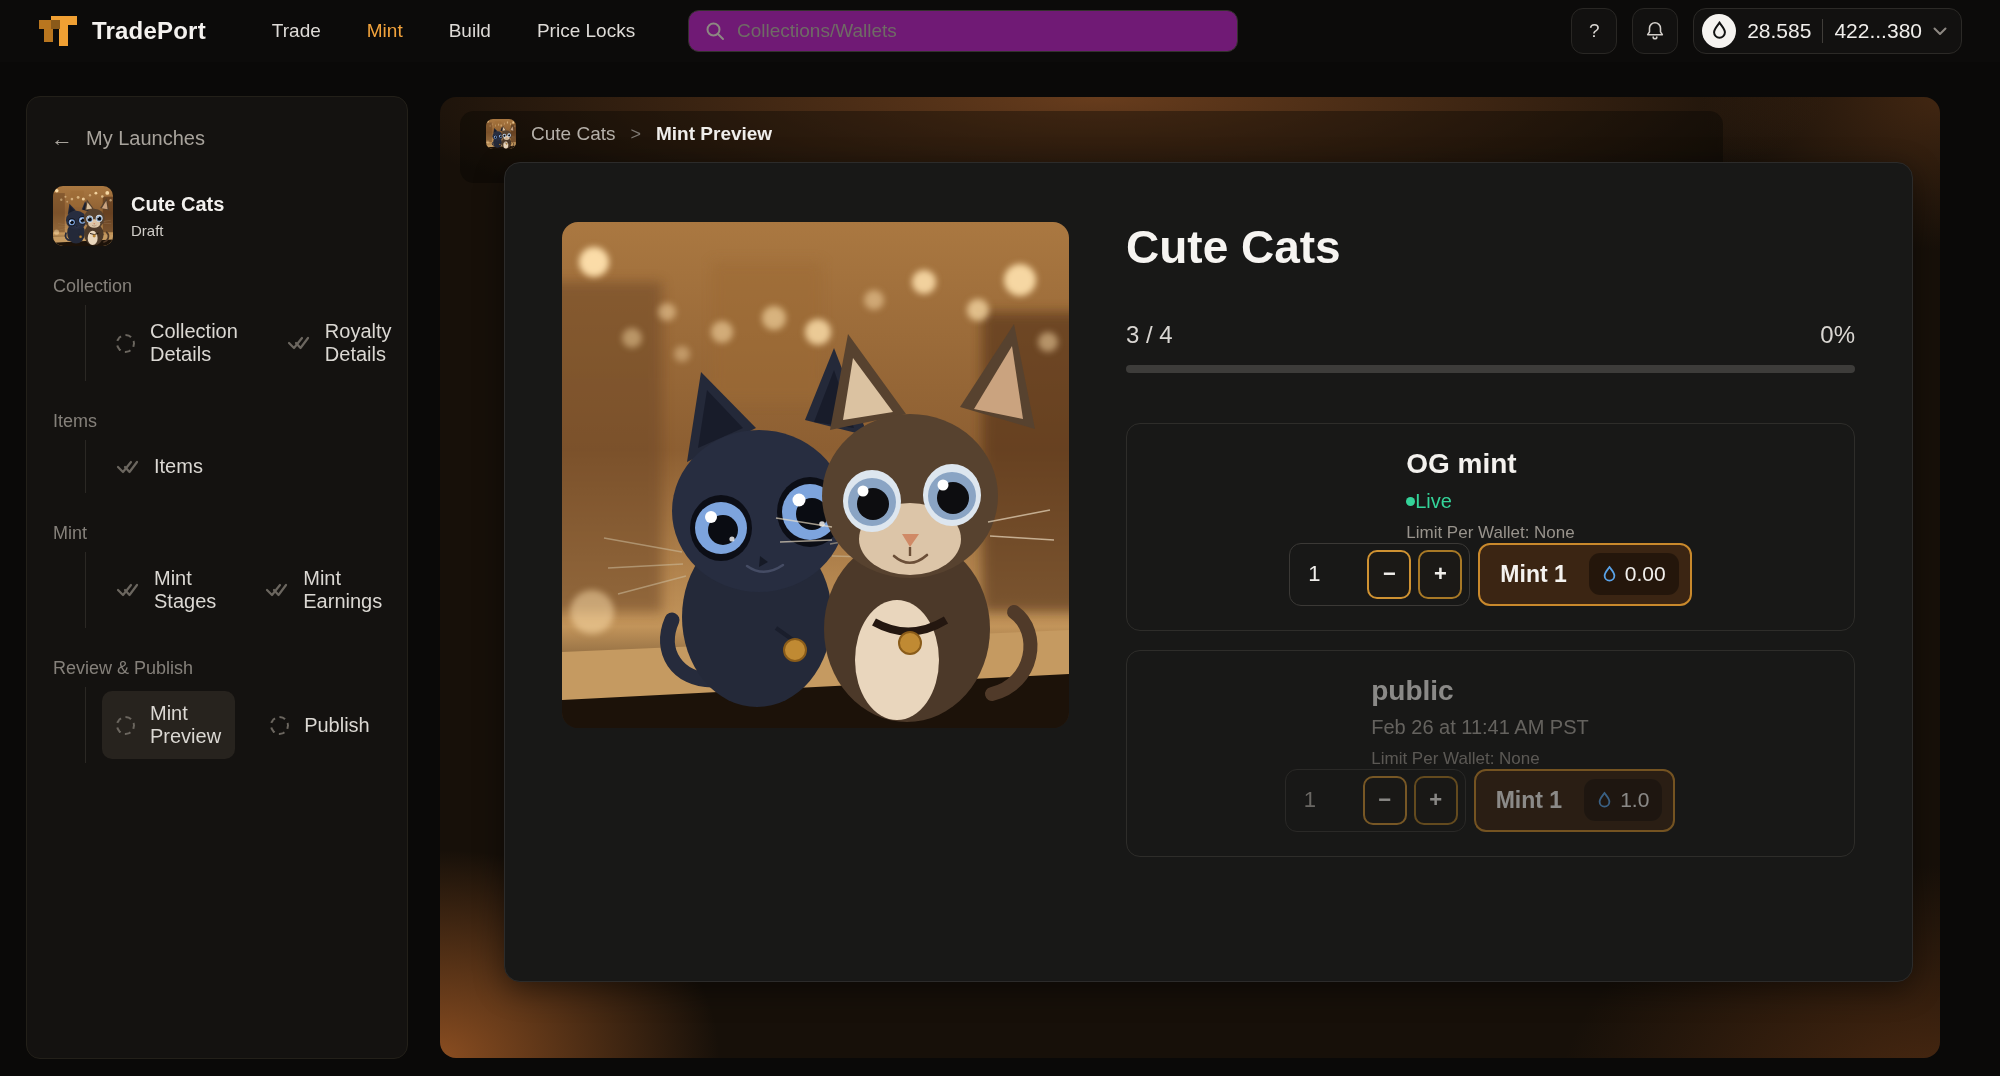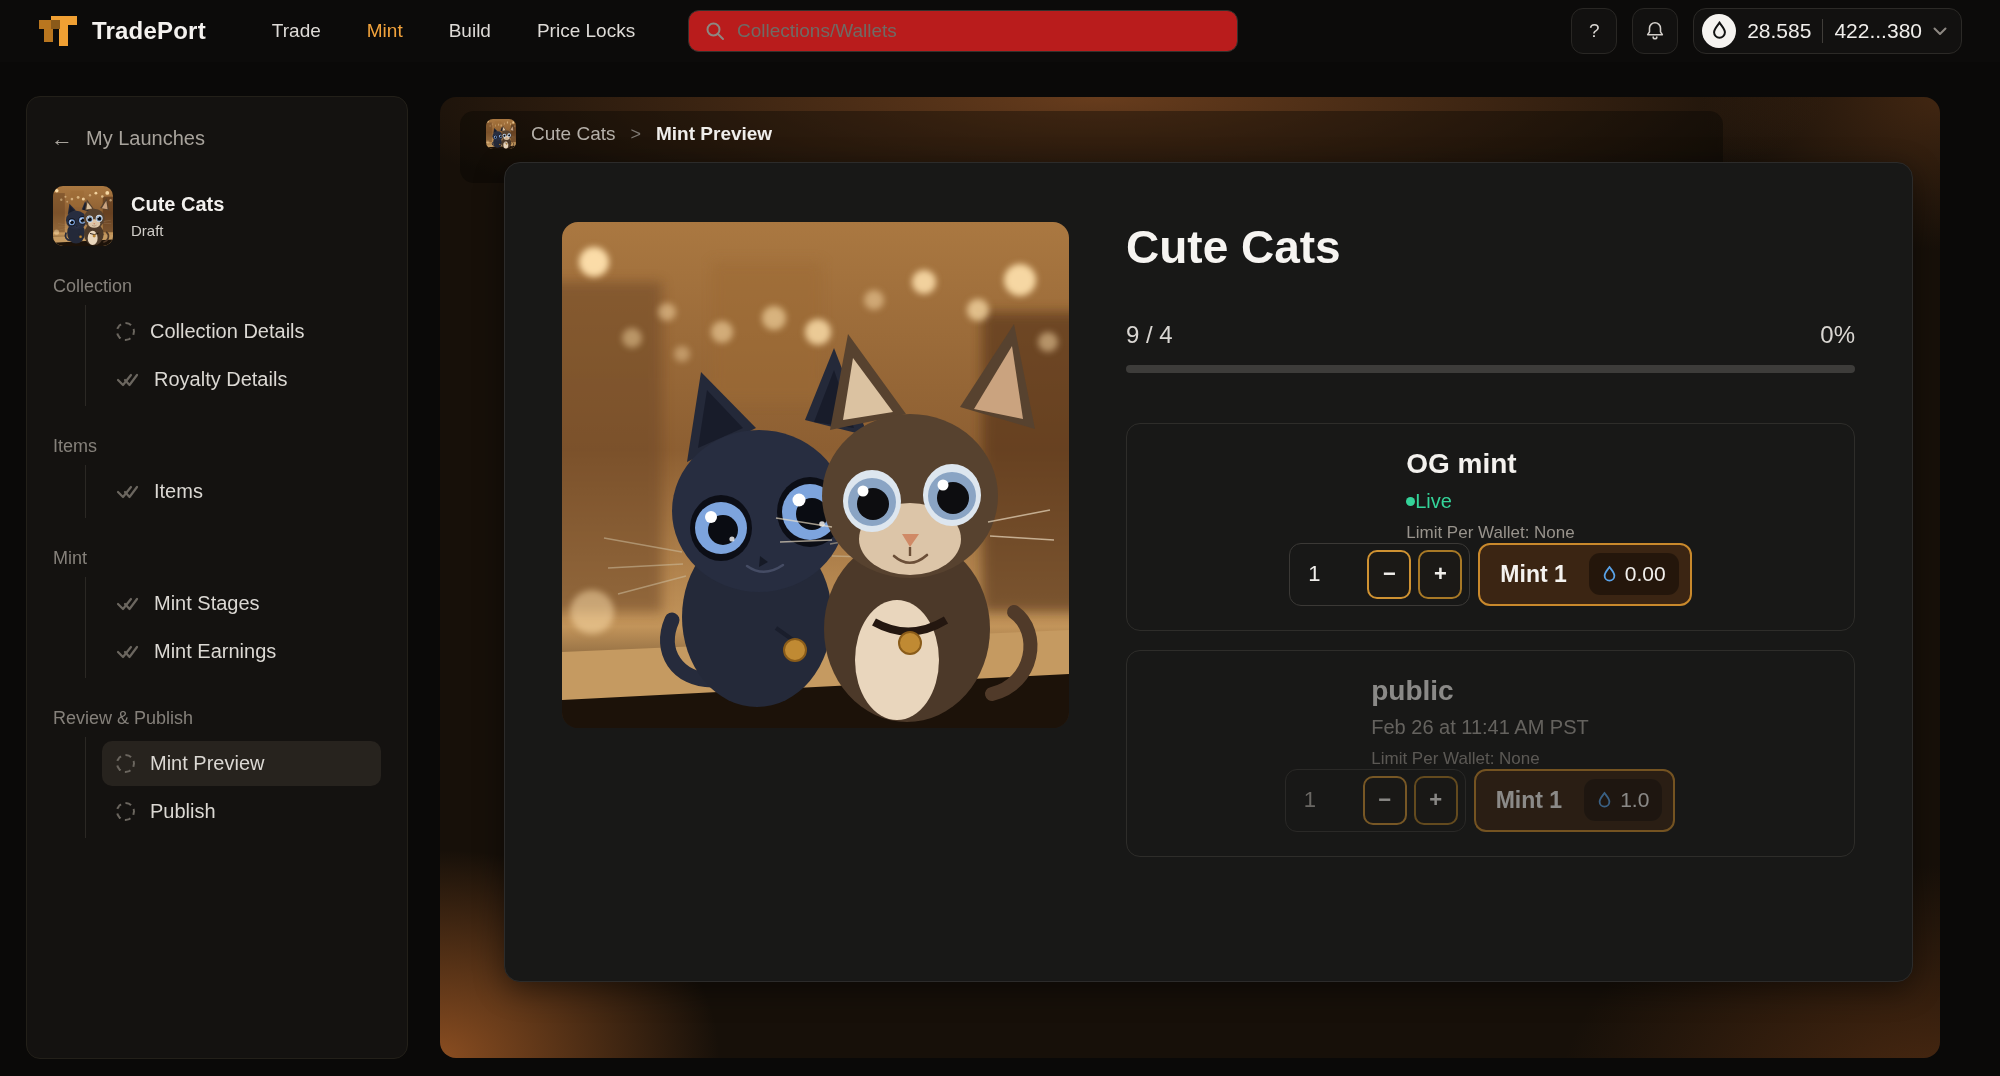--- a/index.html
+++ b/index.html
@@ -7,40 +7,40 @@
   body { width:2000px; height:1076px; font-family:"Liberation Sans","DejaVu Sans",sans-serif; color:#e8e6e3; overflow:hidden; }
   .page { position:relative; width:2000px; height:1076px; background:#0a0908; }
 
   
   .navbar { position:absolute; left:0; top:0; width:2000px; height:62px; display:flex; align-items:center; padding:0 38px; background:#0c0b0a; }
   .brand { display:flex; align-items:center; gap:12px; }
   .brand-name { font-size:24px; font-weight:700; color:#f4f2ef; letter-spacing:.2px; }
   .nav-links { display:flex; align-items:flex-end; gap:46px; margin-left:66px; }
   .nav-link { font-size:19px; color:#dedbd7; cursor:pointer; }
   .nav-link.active { color:#f2a33c; }
-  .search-wrap { position:absolute; left:688px; top:10px; width:550px; height:42px; border:1px solid #34312d; border-radius:11px; background:#b91c1c; display:flex; align-items:center; gap:12px; padding:0 16px; }
+  .search-wrap { position:absolute; left:688px; top:10px; width:550px; height:42px; border:1px solid #34312d; border-radius:11px; background:#701a75; display:flex; align-items:center; gap:12px; padding:0 16px; }
   .search-wrap input { flex:1; background:transparent; border:none; outline:none; color:#cfccc7; font-size:19px; font-family:inherit; }
   .search-wrap input::placeholder { color:#6f6b65; }
   .nav-right { margin-left:auto; display:flex; align-items:center; gap:15px; }
   .icon-btn { width:46px; height:46px; border:1px solid #292724; border-radius:12px; background:#121110; display:flex; align-items:center; justify-content:center; color:#d8d5d1; font-size:19px; cursor:pointer; }
   .wallet-pill { height:46px; border:1px solid #2c2a27; border-radius:13px; background:#121110; display:flex; align-items:center; gap:11px; padding:0 14px 0 8px; cursor:pointer; }
   .coin-circle { width:34px; height:34px; border-radius:50%; background:#f5f3f0; display:flex; align-items:center; justify-content:center; }
   .wallet-balance,.wallet-address { font-size:21px; color:#f0eeeb; }
   .wallet-divider { width:1px; height:24px; background:#403d39; }
 
   
   .sidebar { position:absolute; left:26px; top:96px; width:382px; height:963px; background:#141210; border:1px solid #232019; border-radius:14px; padding:30px 24px; }
   .back-row { display:flex; align-items:center; gap:13px; color:#a8a39c; font-size:20px; cursor:pointer; }
   .back-arrow { font-size:22px; line-height:1; }
   .side-coll { display:flex; align-items:center; gap:18px; margin:36px 0 6px 2px; }
   .side-thumb { width:60px; height:60px; border-radius:10px; overflow:hidden; flex-shrink:0; background:#2a1c10; }
   .side-coll-name { font-size:20px; font-weight:700; color:#f2f0ed; }
   .side-coll-status { font-size:15px; color:#cfccc7; margin-top:6px; }
   .section-title { font-size:18px; color:#85807a; margin:30px 0 8px 2px; }
-  .section-items { margin-left:34px; border-left:1px solid #2b2824; padding:4px 0; display:flex; flex-direction:column; gap:3px; }
+  .section-items { margin-left:34px; border-left:1px solid #2b2824; padding:4px 0; display:flex; flex-direction:row; gap:3px; }
   .srow { display:flex; align-items:center; gap:15px; padding:11px 14px; margin-left:16px; margin-right:2px; border-radius:10px; font-size:20px; color:#dbd8d3; cursor:pointer; }
   .srow.active { background:#27231e; }
   .dashed-circle { width:19px; height:19px; border:2px dashed #6b665f; border-radius:50%; flex-shrink:0; }
   .dbl-check { flex-shrink:0; }
 
   
   .backdrop { position:absolute; left:440px; top:97px; width:1500px; height:961px; border-radius:16px; overflow:hidden;
     background:
       radial-gradient(430px 320px at 0% 100%, rgba(158,88,37,.85), rgba(158,88,37,0) 65%),
       radial-gradient(560px 340px at 100% 104%, rgba(118,62,24,.55), rgba(118,62,24,0) 68%),
@@ -347,21 +347,21 @@
 
     <div class="main-card">
       <svg class="cat-art" viewBox="0 0 507 506">
           <use href="#catScene"></use>
         </svg>
 
       <div class="mint-col">
         <h1 class="mint-title">Cute Cats</h1>
 
         <div class="progress-row">
-          <span>9 / 4</span>
+          <span>3 / 4</span>
           <span>0%</span>
         </div>
         <div class="progress-track">
           <div class="progress-fill"></div>
         </div>
 
         <div class="stage-box og">
           <div>
             <div class="stage-name">OG mint</div>
             <div class="stage-live">

